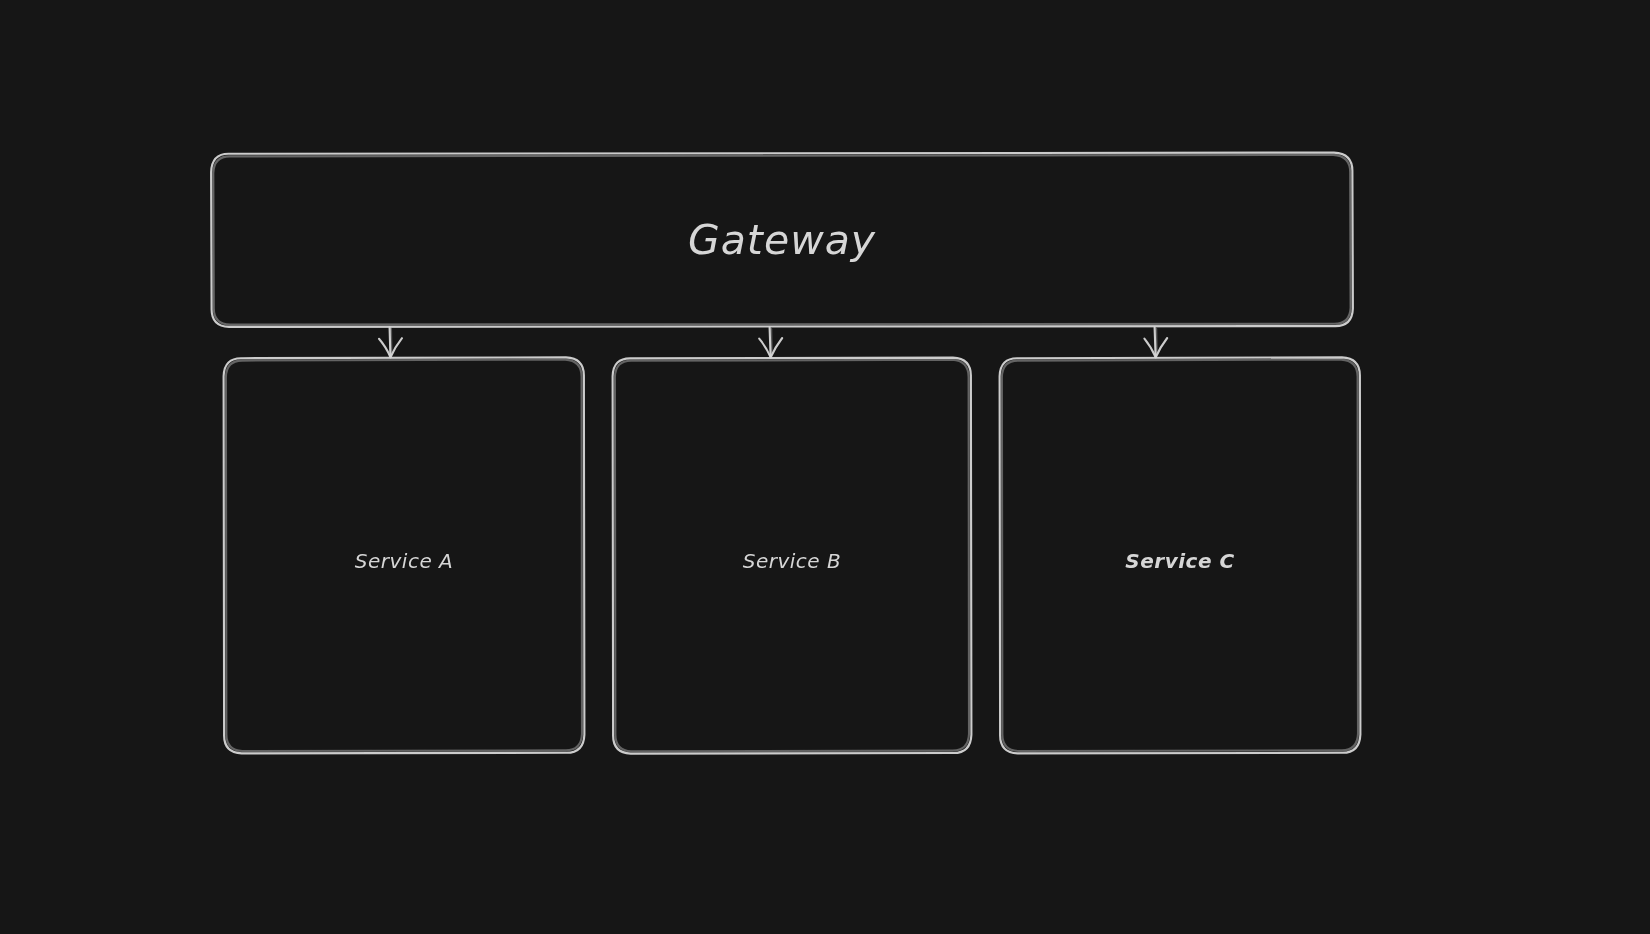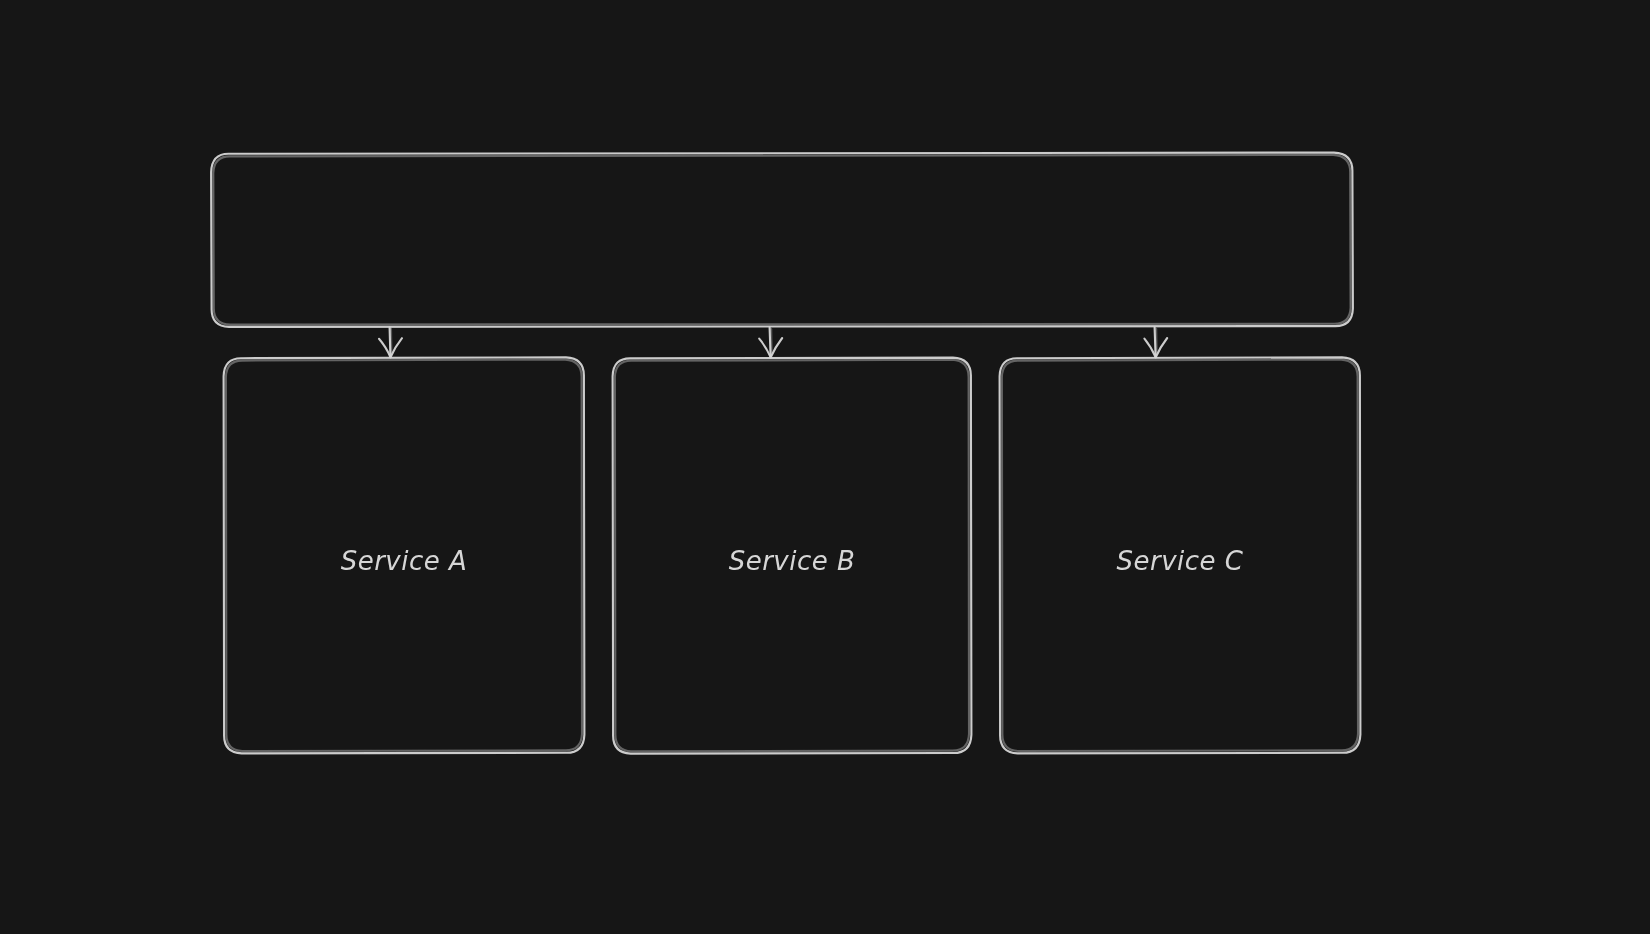--- a/index.html
+++ b/index.html
@@ -38,21 +38,21 @@
     white-space: nowrap;
     transform: translate(-50%, -50%);
     pointer-events: none;
     user-select: none;
   }
   .label-gateway {
     font-size: 41px;
     letter-spacing: 1px;
   }
   .label-service {
-    font-size: 26px;
+    font-size: 20px;
   }
   .hit {
     position: absolute;
     background: transparent;
   }
 </style>
 </head>
 <body>
 
 <div id="canvas">
@@ -162,25 +162,26 @@
                  Q 1357.4 750.8 1341.0 750.4
                  L 1018.4 751.0
                  Q 1002.0 750.4 1002.4 733.4
                  L 1001.9 377.0
                  Q 1002.4 360.2 1018.8 360.6 Z" opacity="0.40"></path>
       </g>
 
     </g>
   </svg>
 
+  <div class="node-label label-gateway" style="left:782px; top:240px;">Gateway</div>
 
   <div class="node-label label-service" style="left:404px; top:561px;">Service A</div>
 
   <div class="node-label label-service" style="left:792px; top:561px;font-style:italic;">Service B</div>
 
-  <div class="node-label label-service" style="left:1180px; top:561px;">Service C</div>
+  <div class="node-label label-service" style="left:1180px; top:561px;font-weight:bold;">Service C</div>
 
   <div class="hit" style="left:211px; top:153px; width:1142px; height:174px;"></div>
   <div class="hit" style="left:224px; top:377px; width:360px; height:376px;"></div>
   <div class="hit" style="left:613px; top:377px; width:358px; height:376px;"></div>
   <div class="hit" style="left:1000px; top:377px; width:360px; height:376px;"></div>
 
 </div>
 
 </body></html>

